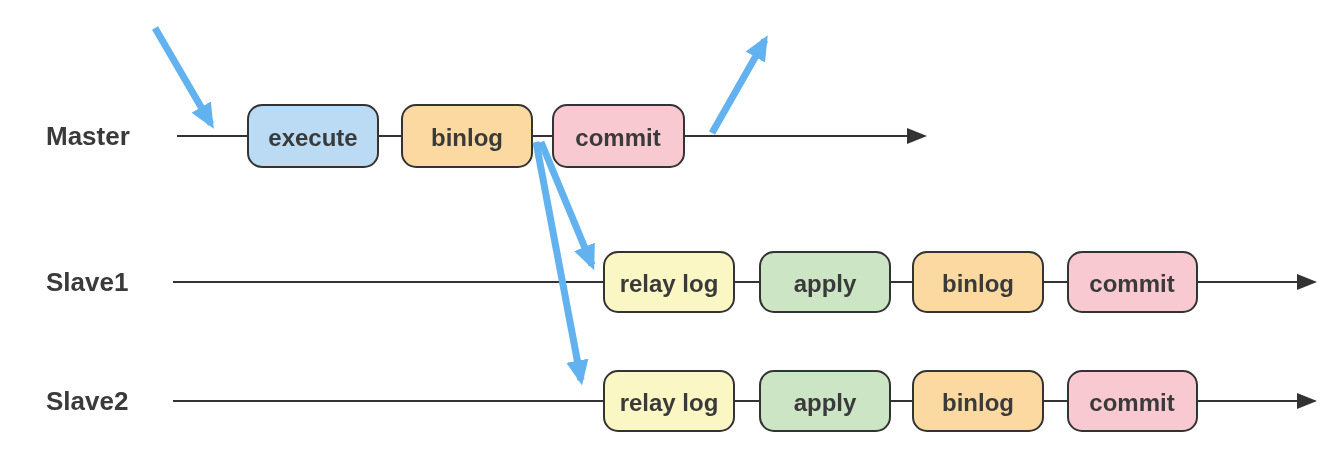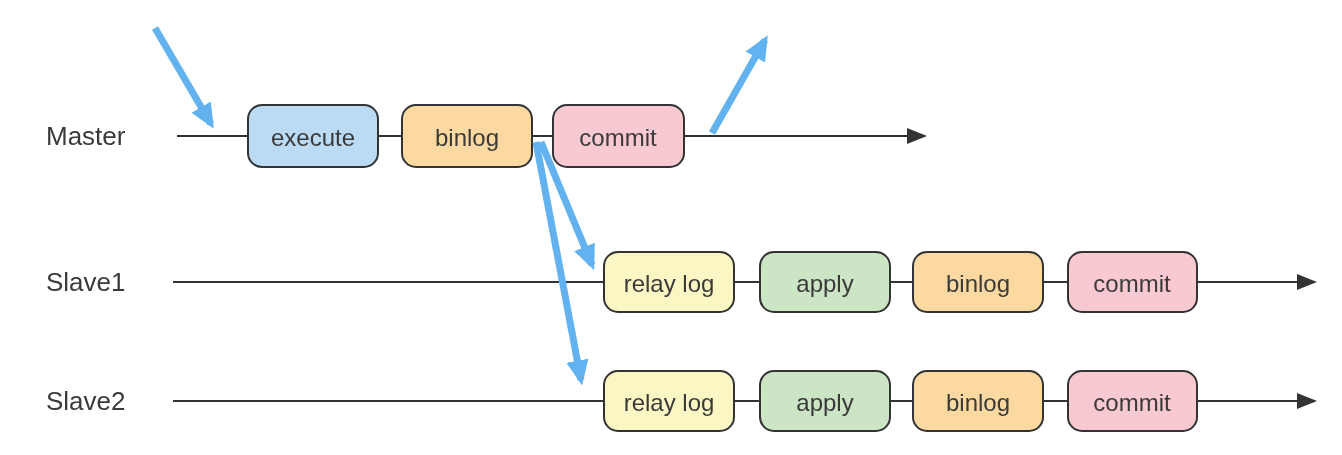--- a/index.html
+++ b/index.html
@@ -6,20 +6,21 @@
     margin: 0;
     padding: 0;
     background: #ffffff;
   }
   .canvas {
     position: relative;
     width: 1342px;
     height: 455px;
     background: #ffffff;
     overflow: hidden;
+    font-weight: bold;
   }
   svg { display: block; }
   .row-label {
     font-family: "Liberation Sans", sans-serif;
     font-size: 26px;
     dominant-baseline: central;
   }
   .box-label {
     font-family: "Liberation Sans", sans-serif;
     font-size: 24px;

